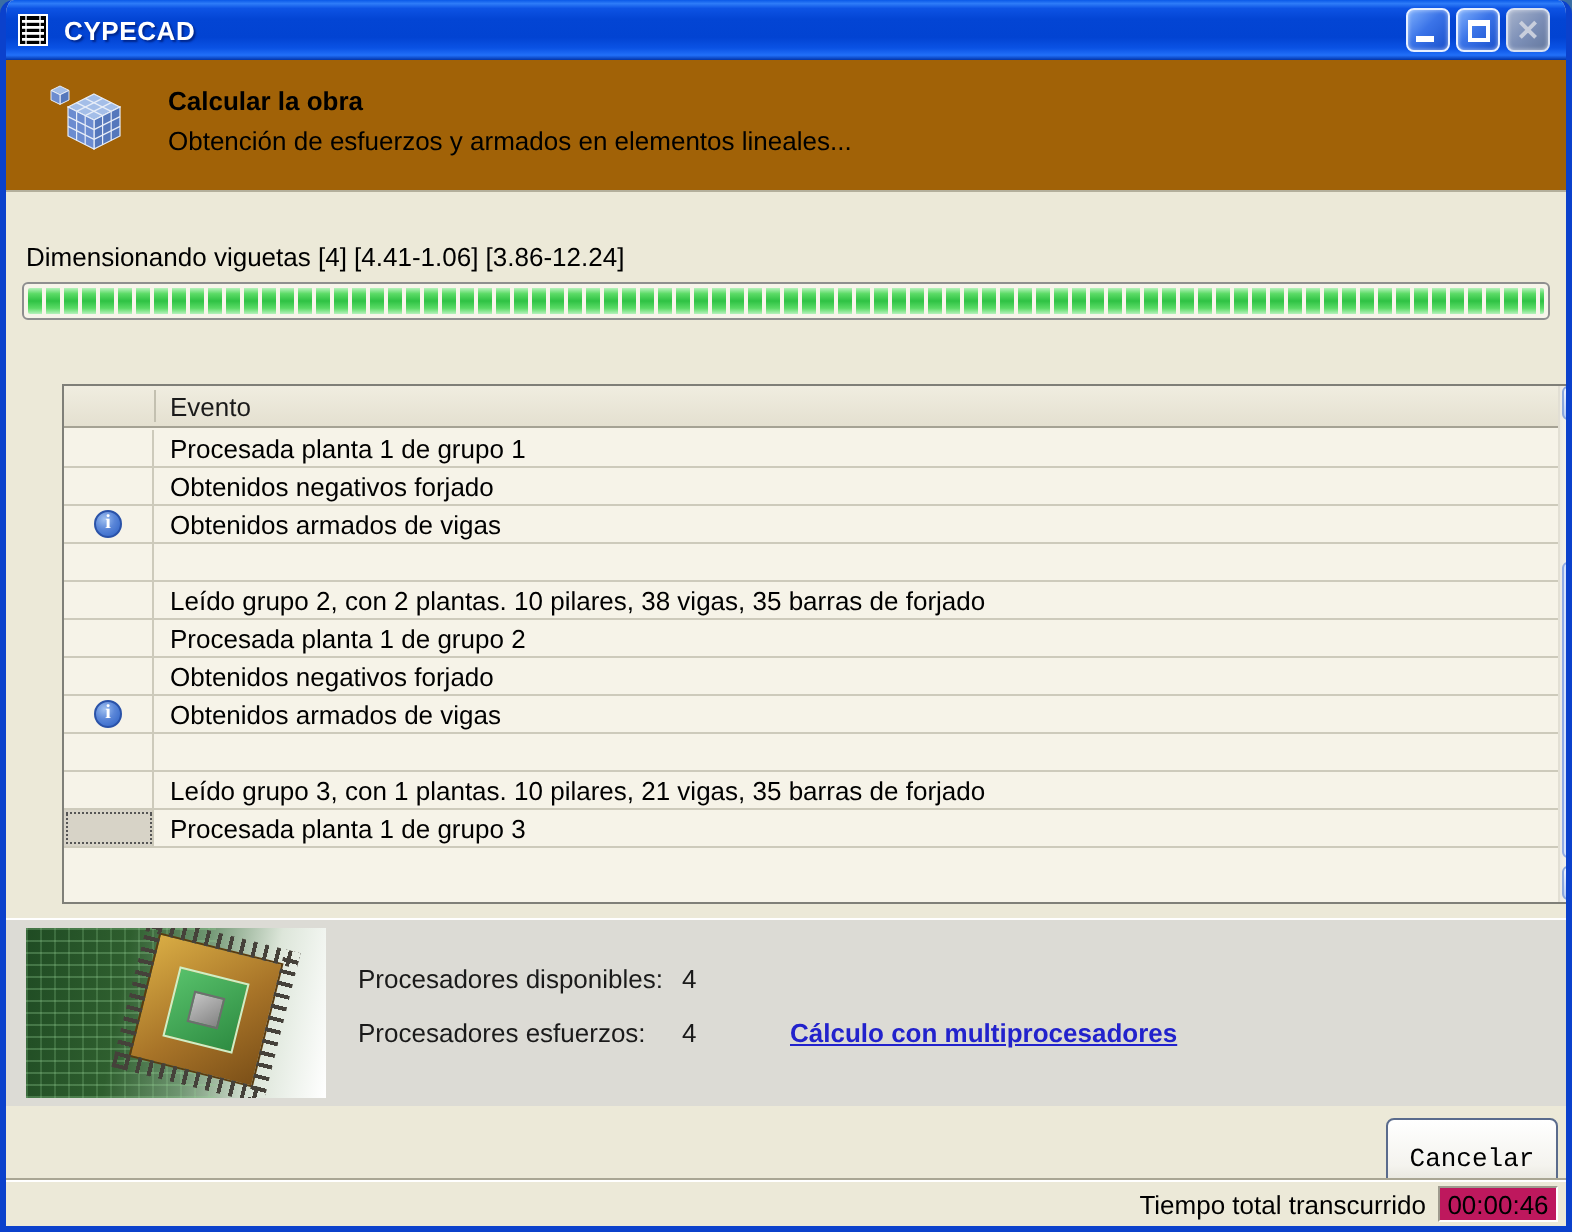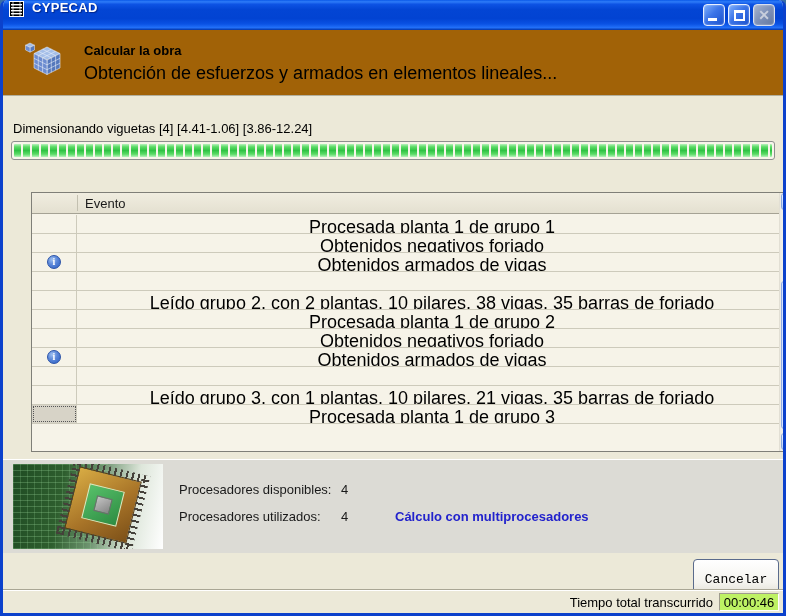--- a/index.html
+++ b/index.html
@@ -6,37 +6,37 @@
   html,body { width:786px; height:616px; }
   body { font-family: "Liberation Sans", sans-serif; font-size:13px; color:#000; background:#3A6EA5; }
 
   .window { position:relative; width:786px; height:616px; border-radius:7px 7px 0 0; overflow:hidden;
             border-left:3px solid #0B41CC; border-right:3px solid #0B41CC; border-bottom:3px solid #0B41CC;
             background:#ECE9D8; }
 
   
   .titlebar { position:absolute; left:-3px; top:0; width:786px; height:30px;
     background:linear-gradient(180deg,#0A59E8 0%,#2E7CF8 6%,#0D53E4 14%,#0345D4 32%,#0243D2 62%,#0A52E4 80%,#2270F8 92%,#0234A8 100%);
-    border-radius:7px 7px 0 0; display:flex; align-items:flex-start; }
+    border-radius:7px 7px 0 0; display:flex; align-items:center; }
   .title-icon { margin:0 6px 0 8px; width:18px; height:18px; flex:0 0 auto; }
   .title-text { color:#fff; font-weight:bold; font-size:13px; text-shadow:1px 1px 1px #00268C; letter-spacing:.3px; }
   .win-buttons { position:absolute; right:11px; top:4px; display:flex; gap:3px; }
   .win-btn { width:22px; height:22px; border-radius:4px; border:1px solid #E8F0FF; position:relative;
     background:linear-gradient(135deg,#7FB0FC 0%,#3B74E8 45%,#1A50CC 100%); box-shadow:inset 0 0 2px rgba(255,255,255,.6); cursor:default; }
   .win-btn.close { background:linear-gradient(135deg,#A8B4CC 0%,#7D90B8 50%,#64789E 100%); border-color:#D8E0F0; }
   .glyph-min { position:absolute; left:4px; bottom:4px; width:9px; height:3px; background:#fff; }
   .glyph-max { position:absolute; left:5px; top:5px; width:11px; height:11px; border:2px solid #fff; border-top-width:3px; }
   .glyph-close { position:absolute; left:0; top:0; width:100%; height:100%; display:flex; align-items:center; justify-content:center;
     color:#C8CEDC; font-size:14px; font-weight:bold; line-height:1; }
 
   
   .header-band { position:absolute; left:0; top:30px; width:780px; height:66px; background:#a16207; border-bottom:1px solid #B3AF9C; }
   .cube-icon { position:absolute; left:22px; top:9px; }
   .header-title { position:absolute; left:81px; top:13px; font-weight:bold; font-size:13px; }
-  .header-sub { position:absolute; left:81px; top:33px; font-size:18px; }
+  .header-sub { position:absolute; left:81px; top:33px; font-size:13px; }
 
   
   .progress-label { position:absolute; left:10px; top:121px; font-size:13px; }
   .progress-bar { position:absolute; left:8px; top:141px; width:764px; height:19px; border:1px solid #8E8F8F; border-radius:3px;
      background:#F7F5EA; padding:2px; }
   .progress-fill { height:100%; border-radius:1px;
      background-image:
        repeating-linear-gradient(90deg, rgba(0,0,0,0) 0 7px, #F7F5EA 7px 9px),
        linear-gradient(180deg,#B6F2BC 0%,#5BDB66 22%,#2FC244 50%,#5BDB66 78%,#B6F2BC 100%); }
 
@@ -44,21 +44,21 @@
   .event-table { position:absolute; left:8px; top:192px; width:768px; height:260px; background:#F6F3E8;
      border:1px solid #7F7F78;margin-left:20px; }
   .thead { position:absolute; left:0; top:0; right:19px; height:21px; background:linear-gradient(180deg,#F0EDE0,#E4E0D0);
      border-bottom:1px solid #A5A294; }
   .thead .hdr-label { position:absolute; left:53px; top:3px; font-size:13px; color:#1A1A1A; }
   .thead .hdr-div { position:absolute; left:45px; top:2px; bottom:2px; width:1px; background:#C3C0B0; }
   .tbody { position:absolute; left:0; top:22px; right:19px; bottom:0; overflow:hidden; }
   .trow { position:relative; height:19px; border-bottom:1px solid #CDCABB; display:flex; }
   .cell-icon { width:45px; flex:0 0 45px; border-right:1px solid #CDCABB; display:flex; align-items:center; justify-content:center; position:relative; }
   .cell-icon.focused { background:#D7D3C7; outline:1px dotted #555; outline-offset:-2px; }
-  .cell-text { flex:1; padding:2px 0 0 8px; font-size:18px; white-space:nowrap; overflow:hidden;text-align:center; }
+  .cell-text { flex:1; padding:2px 0 0 8px; font-size:13px; white-space:nowrap; overflow:hidden; }
   .info-icon { display:none; width:14px; height:14px; border-radius:50%;
      background:radial-gradient(circle at 35% 30%,#9FC0F0 0%,#5A86D8 45%,#2B5FC4 100%);
      border:1px solid #2A52A8; color:#fff; font-weight:bold; font-size:10px; line-height:12px; text-align:center;
      font-family:"Liberation Serif", serif; }
 
   
   .scrollbar { position:absolute; right:0; top:0; bottom:0; width:19px; background:linear-gradient(90deg,#ECEAE3,#F7F6F1 30%,#F7F6F1); border-left:1px solid #E2DFD4; }
   .sb-btn { position:absolute; left:1px; width:17px; height:17px; border:1px solid #8CA8DC; border-radius:3px;
      background:linear-gradient(180deg,#F0F5FE 0%,#CCDCF8 60%,#B6CCF4 100%); display:flex; align-items:center; justify-content:center; }
   .sb-up { top:0; } .sb-down { bottom:1px; }
@@ -82,30 +82,30 @@
        repeating-linear-gradient(90deg,#45413A 0 2px,rgba(0,0,0,0) 2px 6px),
        repeating-linear-gradient(0deg,#45413A 0 2px,rgba(0,0,0,0) 2px 6px),
        repeating-linear-gradient(0deg,#45413A 0 2px,rgba(0,0,0,0) 2px 6px);
      background-size:100% 8px,100% 8px,8px 100%,8px 100%;
      background-position:0 0,0 100%,0 0,100% 0; background-repeat:no-repeat; }
   .chip-core { position:absolute; inset:13px; background:linear-gradient(135deg,#57C06A,#2E8C42); border:1px solid #CFEFC6; }
   .chip-die { position:absolute; inset:9px; background:linear-gradient(135deg,#C4C4C4,#848484); border:1px solid #6E6E6E; }
   .proc-row { position:absolute; left:176px; font-size:13px; color:#1A1A1A; }
   .proc-value { position:absolute; left:338px; font-size:13px; color:#1A1A1A; }
   .multiproc-link { position:absolute; left:392px; top:49px; font-size:13px; font-weight:bold; color:#2222CC;
-     cursor:pointer; }
+     text-decoration:underline; cursor:pointer; }
 
   
   .cancel-button { position:absolute; left:690px; top:559px; width:86px; height:40px; border:1px solid #5A6B8C; border-radius:4px;
      background:linear-gradient(180deg,#FFFFFF 0%,#F4F3EE 60%,#E4E2D8 88%,#D2CFC2 100%);
      font-family:Liberation Mono, monospace; font-size:13px; color:#000; cursor:pointer; }
   .statusbar { position:absolute; left:0; top:589px; width:780px; height:24px; background:#ECE9D8;
      border-top:1px solid #A9A694; box-shadow:inset 0 1px 0 #FFFFFF; }
   .status-label { position:absolute; right:70px; top:5px; font-size:13px; }
-  .status-time { position:absolute; right:4px; top:3px; width:60px; height:18px; background:#bef264;
+  .status-time { position:absolute; right:4px; top:3px; width:60px; height:18px; background:#be185d;
      border-top:1px solid #9E9B8E; border-left:1px solid #9E9B8E; border-bottom:1px solid #FFFFFF; border-right:1px solid #FFFFFF;
      text-align:center; font-size:13px; line-height:17px; }
 </style>
 </head>
 <body>
 
 <div class="window">
 
   <div class="titlebar">
     <svg class="title-icon" viewBox="0 0 18 18">
@@ -271,21 +271,21 @@
     <div class="cpu-image">
       <div class="pcb-traces"></div>
       <div class="chip">
         <div class="chip-core">
           <div class="chip-die"></div>
         </div>
       </div>
     </div>
     <div class="proc-row" style="top:22px">Procesadores disponibles:</div>
     <div class="proc-value" style="top:22px">4</div>
-    <div class="proc-row" style="top:49px">Procesadores utilizados:</div>
+    <div class="proc-row" style="top:49px">Procesadores esfuerzos:</div>
     <div class="proc-value" style="top:49px">4</div>
     <a class="multiproc-link">Cálculo con multiprocesadores</a>
   </div>
 
   <button class="cancel-button">Cancelar</button>
   <div class="statusbar">
     <span class="status-label">Tiempo total transcurrido</span>
     <span class="status-time">00:00:46</span>
   </div>
 

